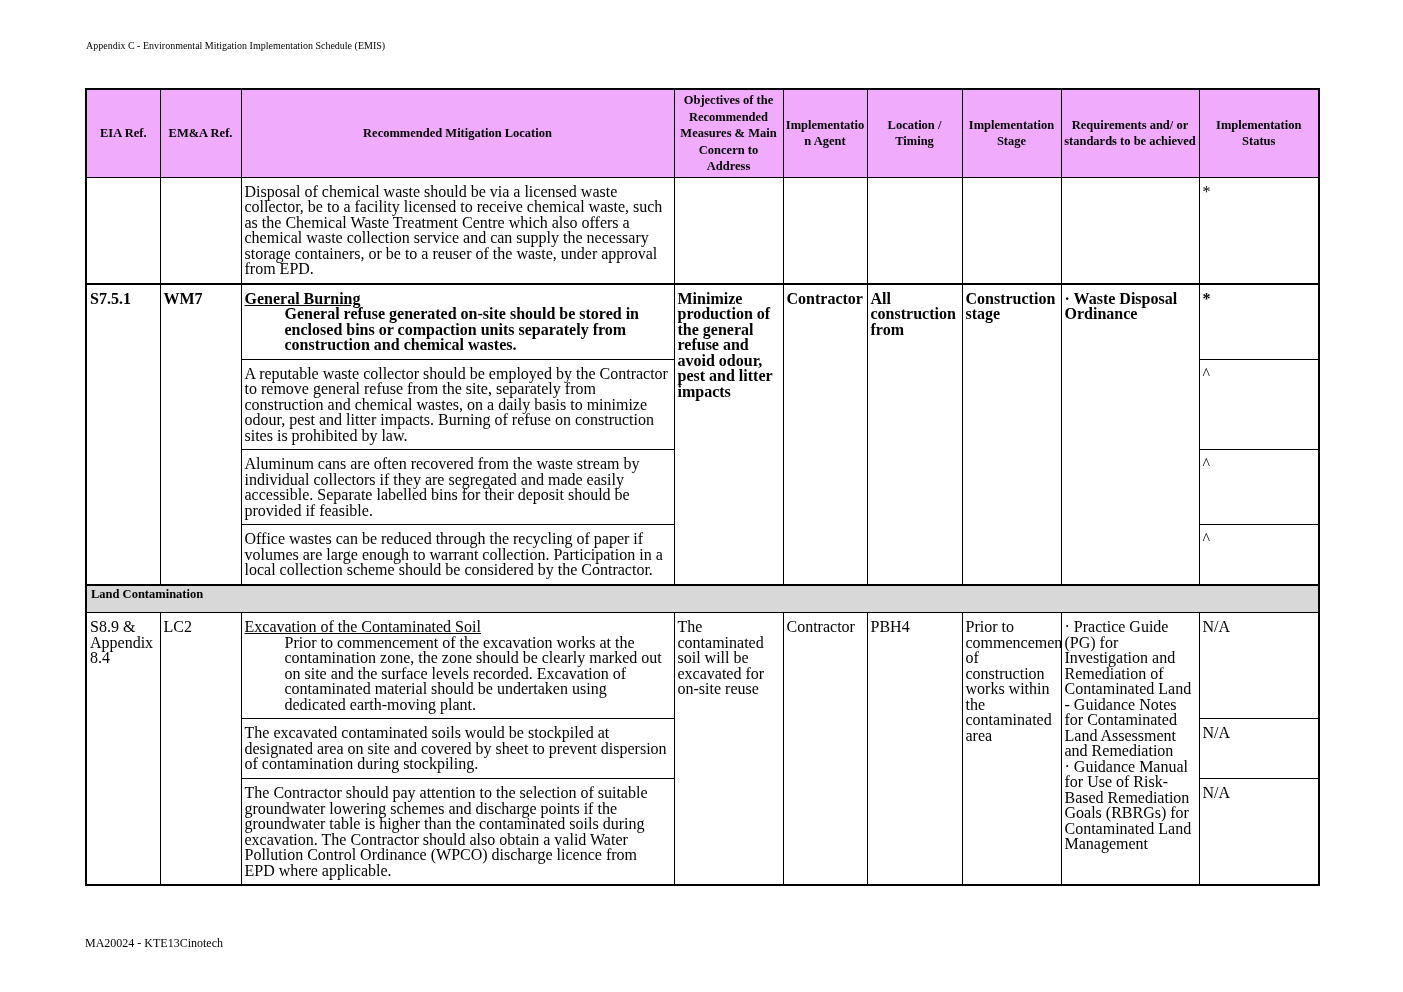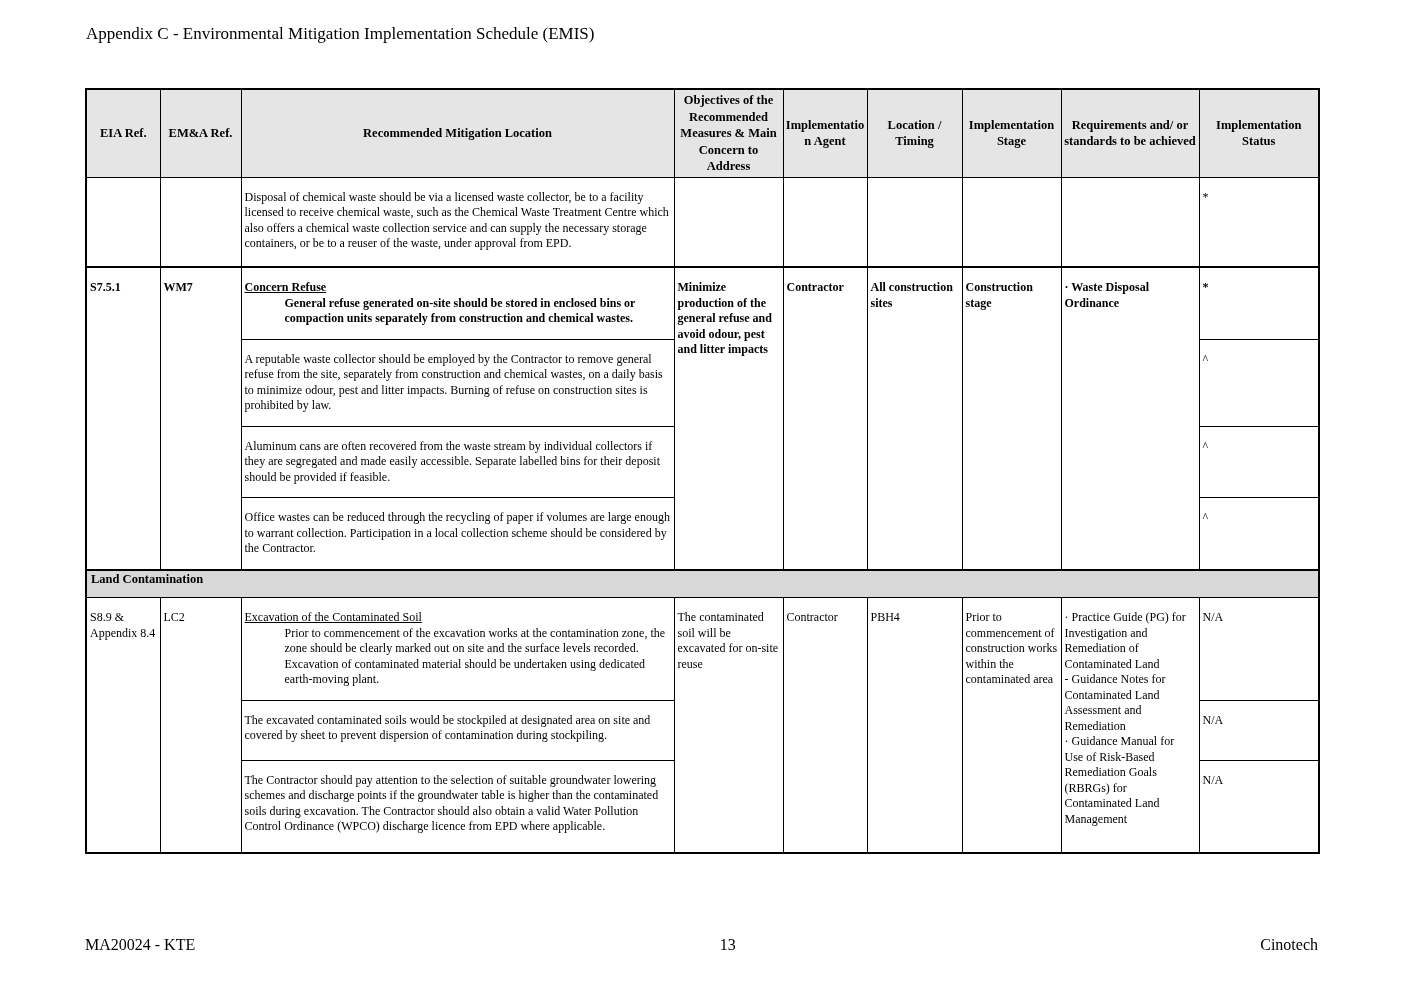--- a/index.html
+++ b/index.html
@@ -4,41 +4,41 @@
 <style>
   * { margin: 0; padding: 0; box-sizing: border-box; }
   html, body { background: #ffffff; }
   body {
     width: 1403px; height: 992px;
     position: relative;
     font-family: "Liberation Serif", "DejaVu Serif", serif;
     color: #000000;
   }
   .page-title {
-    position: absolute; left: 86px; top: 24px;
-    font-size: 17px;
+    position: absolute; left: 86px; top: 40px;
+    font-size: 10px;
   }
   table.emis {
     position: absolute; left: 85px; top: 88px;
     width: 1233px;
     border-collapse: collapse;
     table-layout: fixed;
     border: 2px solid #000;
   }
   table.emis th, table.emis td {
     border: 1px solid #000;
     vertical-align: top;
-    font-size: 12px;
+    font-size: 16px;
     line-height: 15.5px;
-    padding: 12px 3px;
+    padding: 6px 3px;
     overflow: hidden;
     text-align: left;
   }
   table.emis th {
-    background: #e5e5e5;
+    background: #f0abfc;
     font-weight: bold;
     vertical-align: middle;
     text-align: center;
     font-size: 12.5px;
     line-height: 16.5px;
     padding: 2px 2px;
   }
   th.brk { word-break: break-all; }
   td.center { text-align: center; }
   tr.thick-top td, tr.thick-top th { border-top: 2px solid #000; font-weight: bold; }
@@ -47,22 +47,22 @@
   .pre { white-space: pre-line; }
   tr.section-row td {
     background: #d8d8d8;
     font-weight: bold;
     padding: 1px 4px;
     font-size: 12.5px;
   }
   .footer {
     position: absolute; left: 85px; top: 936px;
     width: 1233px;
-    display: flex; justify-content: space-between; align-items: flex-start;
-    font-size: 16px;
+    display: flex; align-items: flex-start;
+    font-size: 12px;
   }
 </style>
 </head>
 <body>
 
 <div class="page-title">Appendix C - Environmental Mitigation Implementation Schedule (EMIS)</div>
 
 <table class="emis">
   <colgroup>
     <col style="width:74px">
@@ -98,26 +98,26 @@
     <td class="center"></td>
     <td class="center"></td>
     <td></td>
     <td class="center">*</td>
   </tr>
 
   <tr class="thick-top" style="height:62px">
     <td class="center" rowspan="4">S7.5.1</td>
     <td class="center" rowspan="4">WM7</td>
     <td>
-      <span class="heading">Concern Refuse</span>
+      <span class="heading">General Burning</span>
       <span class="mbody">General refuse generated on-site should be stored in enclosed bins or compaction units separately from construction and chemical wastes.</span>
     </td>
     <td rowspan="4">Minimize production of the general refuse and avoid odour, pest and litter impacts</td>
     <td class="center" rowspan="4">Contractor</td>
-    <td class="center" rowspan="4">All construction sites</td>
+    <td class="center" rowspan="4">All construction from</td>
     <td class="center" rowspan="4">Construction stage</td>
     <td class="pre" rowspan="4">· Waste Disposal Ordinance</td>
     <td class="center">*</td>
   </tr>
   <tr style="height:75px">
     <td>A reputable waste collector should be employed by the Contractor to remove general refuse from the site, separately from construction and chemical wastes, on a daily basis to minimize odour, pest and litter impacts.  Burning of refuse on construction sites is prohibited by law.</td>
     <td class="center">^</td>
   </tr>
   <tr style="height:60px">
     <td>Aluminum cans are often recovered from the waste stream by individual collectors if they are segregated and made easily accessible.  Separate labelled bins for their deposit should be provided if feasible.</td>

